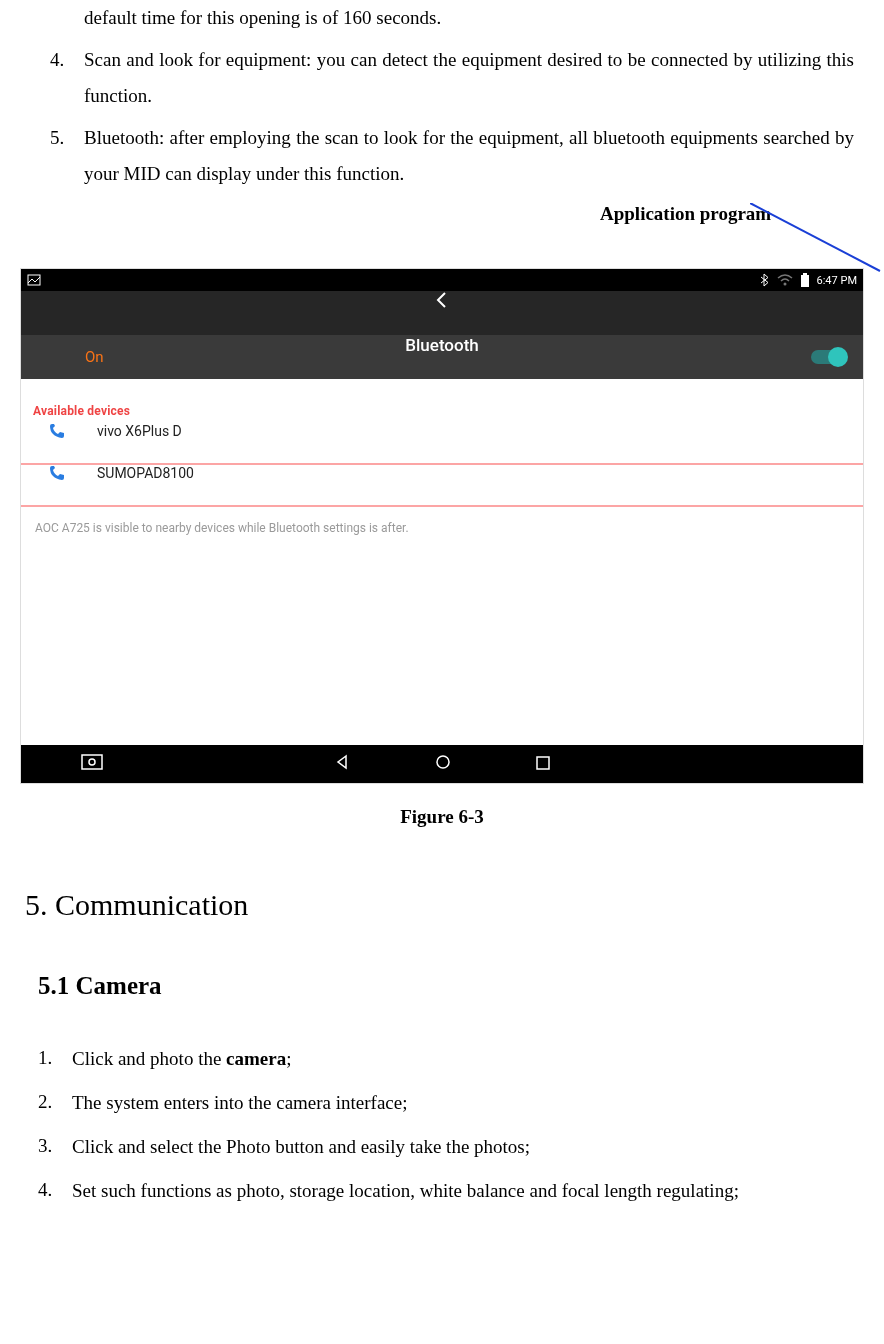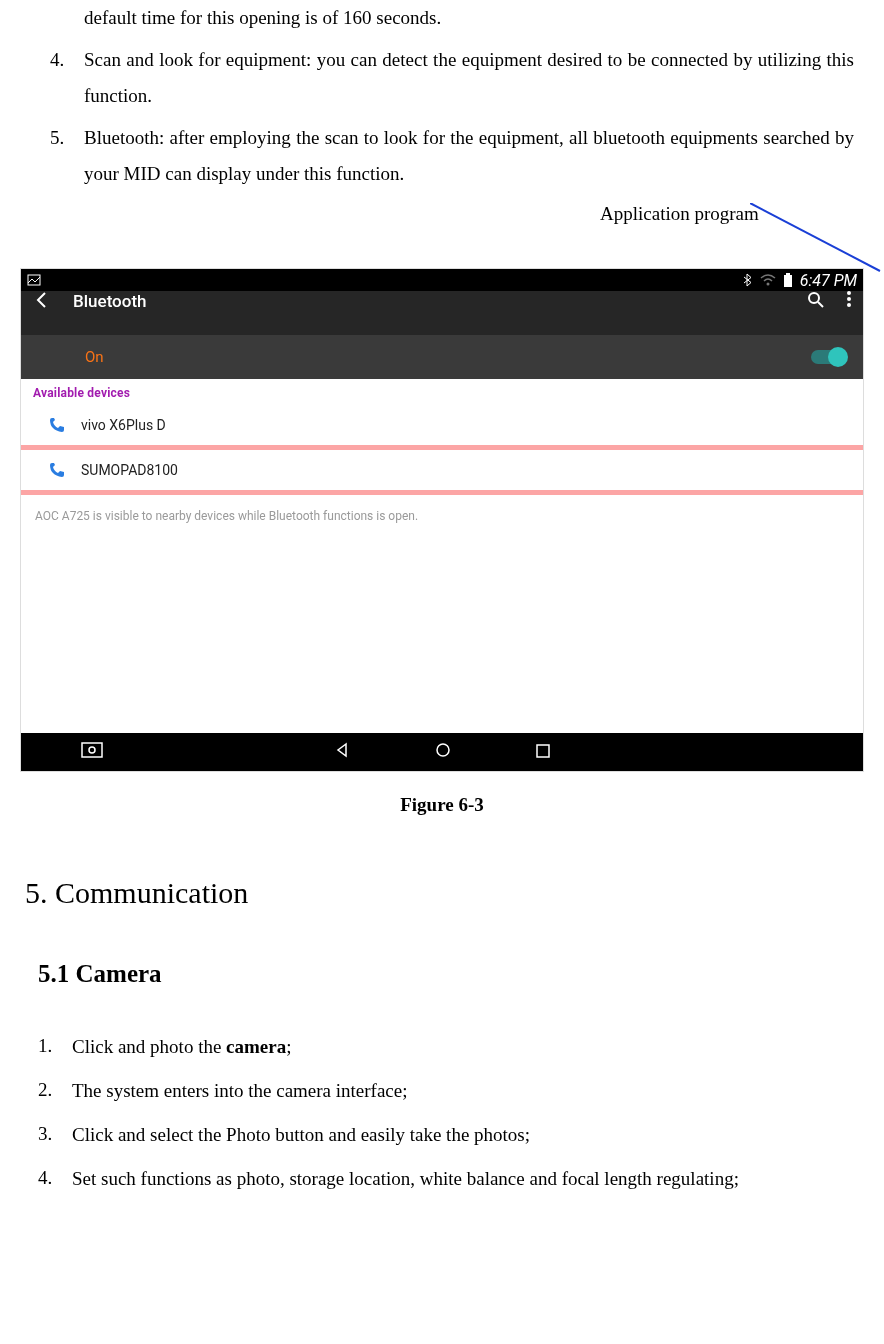--- a/index.html
+++ b/index.html
@@ -28,20 +28,21 @@
     text-align: left;
     padding-left: 20px;
   }
   .ol-text {
     flex: 1;
   }
   .callout-wrap {
     position: relative;
     height: 70px;
     margin-top: 0;
+    font-weight: bold;
   }
   .callout-text {
     position: absolute;
     left: 570px;
     top: 0;
     font-size: 19px;
     line-height: 1.7;
   }
   .callout-line {
     position: absolute;
@@ -68,25 +69,26 @@
   .status-left, .status-right {
     display: flex;
     align-items: center;
     gap: 8px;
   }
   .status-icon svg { display:block; }
   .bt-header {
     background: #262626;
     height: 44px;
     display: flex;
-    align-items: flex-start;
+    align-items: center;
     color: #fff;
     font-size: 17px;
     padding: 0 12px;
     gap: 22px;
+    flex-direction: column;
   }
   .bt-header .spacer { flex: 1; }
   .bt-on-row {
     background: #3a3a3a;
     height: 44px;
     display: flex;
     align-items: center;
     color: #f97316;
     font-size: 15px;
     padding: 0 18px 0 64px;
@@ -103,33 +105,32 @@
     content: "";
     position: absolute;
     right: -3px;
     top: -3px;
     width: 20px;
     height: 20px;
     background: #2fc4bc;
     border-radius: 50%;
   }
   .avail-header {
-    color: #a21caf;
+    color: #ef4444;
     font-size: 12px;
     font-weight: 700;
-    padding: 7px 12px 5px 12px;
+    padding: 25px 12px 5px 12px;
     letter-spacing: 0.2px;
   }
   .device-row {
     display: flex;
-    align-items: center;
     height: 40px;
     padding: 0 12px 0 28px;
-    border-bottom: 5px solid #fca5a5;
-    gap: 16px;
+    border-bottom: 2px solid #fca5a5;
+    gap: 32px;
     font-size: 14px;
     color: #222;
   }
   .device-row:last-of-type { border-bottom: none; }
   .phone-icon svg { display:block; }
   .visibility-note {
     color: #9a9a9a;
     font-size: 12px;
     padding: 14px 14px 0 14px;
   }
@@ -226,21 +227,21 @@
               <path d="M4 7 Q8 3 12 7" fill="none" stroke="#777" stroke-width="1.5"></path>
               <circle cx="8" cy="10" r="1.5" fill="#777"></circle>
             </svg>
         </span>
         <span class="status-icon">
           <svg width="8" height="14" viewBox="0 0 8 14">
               <rect x="0" y="2" width="8" height="12" fill="#fff"></rect>
               <rect x="2" y="0" width="4" height="2" fill="#fff"></rect>
             </svg>
         </span>
-        <span style="font-size:16px;font-style:italic;">6:47 PM</span>
+        <span style="font-size:11px;">6:47 PM</span>
       </div>
     </div>
 
     <div class="bt-header">
       <span>
         <svg width="18" height="18" viewBox="0 0 18 18">
             <path d="M12 2 L5 9 L12 16" fill="none" stroke="#fff" stroke-width="2"></path>
           </svg>
       </span>
       <span style="font-weight:500;">Bluetooth</span>
@@ -277,21 +278,21 @@
     </div>
     <div class="device-row">
       <span class="phone-icon">
         <svg width="16" height="16" viewBox="0 0 16 16">
             <path d="M3 1 Q1 1 1 3 Q1 13 13 15 Q15 15 15 13 L15 10 L11 9 L9 11 Q5 9 4 5 L6 3 L5 1 Z" fill="#2a7de1"></path>
           </svg>
       </span>
       <span>SUMOPAD8100</span>
     </div>
 
-    <div class="visibility-note">AOC A725 is visible to nearby devices while Bluetooth functions is open.</div>
+    <div class="visibility-note">AOC A725 is visible to nearby devices while Bluetooth settings is after.</div>
 
     <div class="screenshot-blank"></div>
 
     <div class="nav-bar">
       <span class="screenshot-btn">
         <svg width="22" height="16" viewBox="0 0 22 16">
             <rect x="1" y="1" width="20" height="14" fill="none" stroke="#fff" stroke-width="1.5"></rect>
             <circle cx="11" cy="8" r="3" fill="none" stroke="#fff" stroke-width="1.5"></circle>
           </svg>
       </span>

